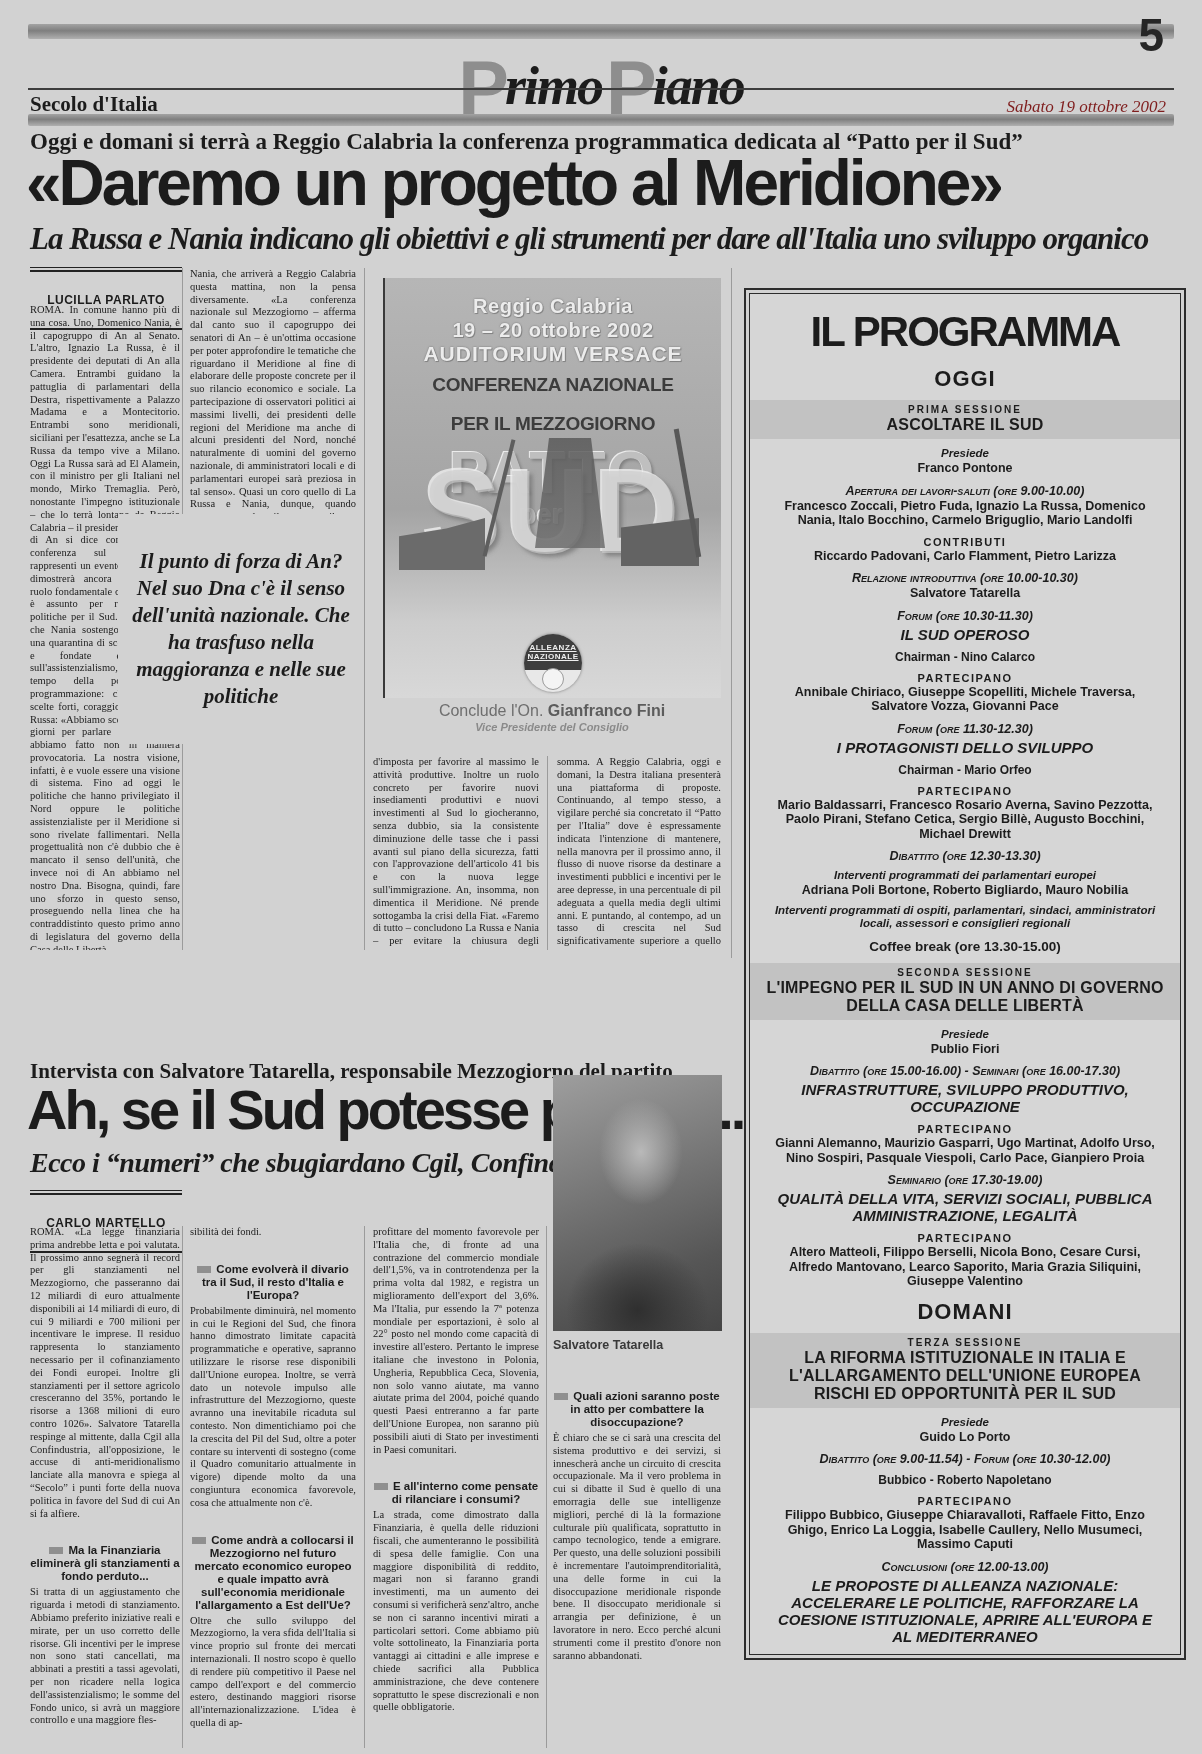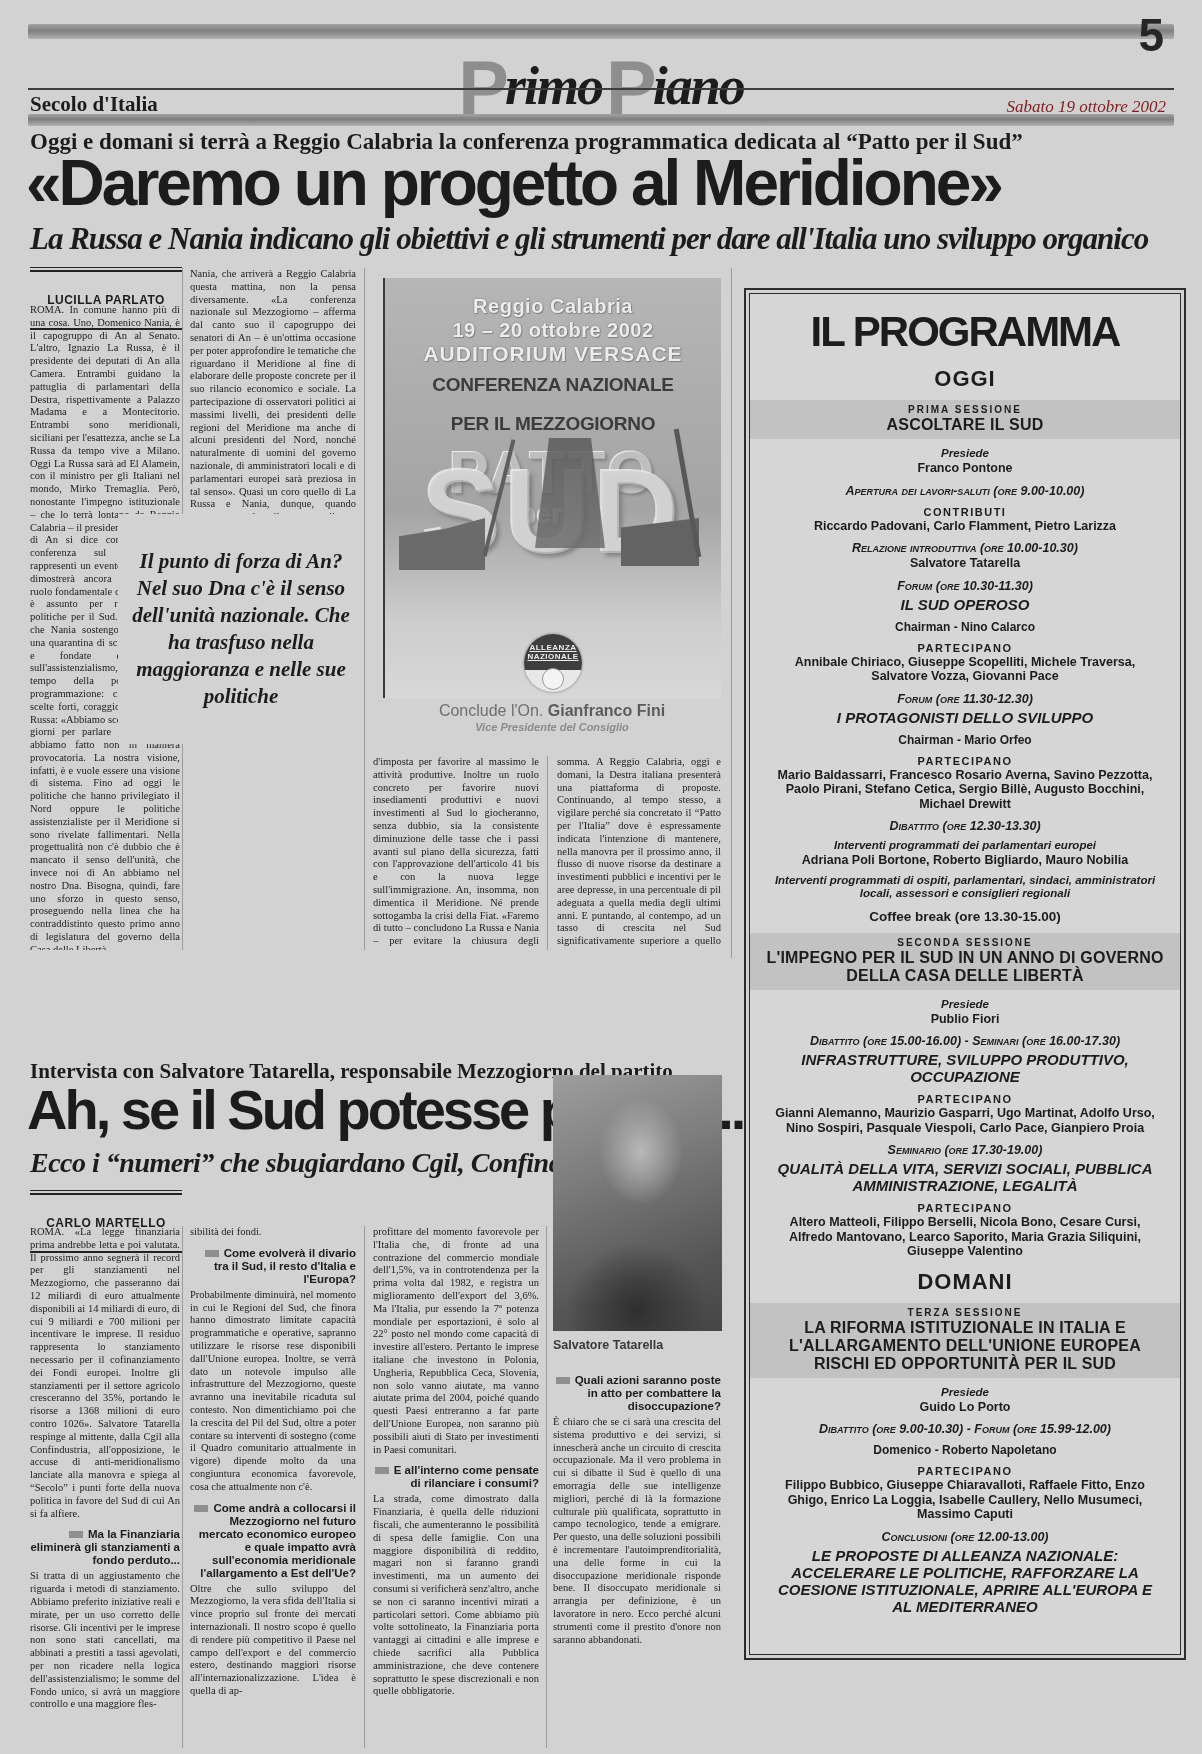--- a/index.html
+++ b/index.html
@@ -104,21 +104,21 @@
 
   .ikicker{position:absolute;left:30px;top:1059px;width:700px;font:700 21px "Liberation Serif",serif;}
   .iheadline{position:absolute;left:27px;top:1077px;width:720px;font:900 56px "Liberation Sans",sans-serif;letter-spacing:-3px;}
   .isubhead{position:absolute;left:30px;top:1147px;width:700px;font:italic 700 28px "Liberation Serif",serif;letter-spacing:-.5px;}
 
   .icol1{left:30px;top:1226px;width:150px;height:522px;}
   .icol2{left:190px;top:1226px;width:166px;height:522px;}
   .icol3{left:373px;top:1226px;width:166px;height:522px;}
   .icol4{left:553px;top:1366px;width:168px;height:382px;}
   .li-p{margin:0 0 2px;}
-  .li-q{font:700 11.5px "Liberation Sans",sans-serif;line-height:13px;margin:8px 0 3px;text-align:right;}
+  .li-q{font:700 11.5px "Liberation Sans",sans-serif;line-height:13px;margin:24px 0 3px;text-align:center;}
   .li-q::before{content:"";display:inline-block;width:14px;height:7px;background:#8f8f8f;margin-right:5px;}
 
   .photo{position:absolute;left:553px;top:1075px;width:169px;height:256px;
     background:
       radial-gradient(ellipse 58px 74px at 52% 30%,#b9b9b9,rgba(185,185,185,0) 72%),
       radial-gradient(ellipse 95px 90px at 50% 92%,#2f2f2f,rgba(47,47,47,0) 75%),
       linear-gradient(160deg,#9e9e9e 0%,#7d7d7d 35%,#565656 75%,#454545 100%);}
   .photo-cap{position:absolute;left:553px;top:1338px;width:169px;font:700 12.5px "Liberation Sans",sans-serif;color:#3a3a3a;}
 </style>
 </head>
@@ -183,20 +183,21 @@
 <div class="program">
   <div class="prog-inner">
     <div class="prog-title">IL PROGRAMMA</div>
     <div>
         <div class="li-day">OGGI</div>
         <div class="li-sess">PRIMA SESSIONE</div>
         <div class="li-sesst">ASCOLTARE IL SUD</div>
         <div class="li-it">Presiede</div>
         <div class="li-b">Franco Pontone</div>
         <div class="li-itsc">Apertura dei lavori-saluti (ore 9.00-10.00)</div>
+        <div class="li-b">Francesco Zoccali, Pietro Fuda, Ignazio La Russa, Domenico Nania, Italo Bocchino, Carmelo Briguglio, Mario Landolfi</div>
         <div class="li-sc">CONTRIBUTI</div>
         <div class="li-b">Riccardo Padovani, Carlo Flamment, Pietro Larizza</div>
         <div class="li-itsc">Relazione introduttiva (ore 10.00-10.30)</div>
         <div class="li-b">Salvatore Tatarella</div>
         <div class="li-itsc">Forum (ore 10.30-11.30)</div>
         <div class="li-bit">IL SUD OPEROSO</div>
         <div class="li-chair">Chairman - Nino Calarco</div>
         <div class="li-sc">PARTECIPANO</div>
         <div class="li-b">Annibale Chiriaco, Giuseppe Scopelliti, Michele Traversa, Salvatore Vozza, Giovanni Pace</div>
         <div class="li-itsc">Forum (ore 11.30-12.30)</div>
@@ -219,22 +220,22 @@
         <div class="li-b">Gianni Alemanno, Maurizio Gasparri, Ugo Martinat, Adolfo Urso, Nino Sospiri, Pasquale Viespoli, Carlo Pace, Gianpiero Proia</div>
         <div class="li-itsc">Seminario (ore 17.30-19.00)</div>
         <div class="li-bit">QUALITÀ DELLA VITA, SERVIZI SOCIALI, PUBBLICA AMMINISTRAZIONE, LEGALITÀ</div>
         <div class="li-sc">PARTECIPANO</div>
         <div class="li-b">Altero Matteoli, Filippo Berselli, Nicola Bono, Cesare Cursi, Alfredo Mantovano, Learco Saporito, Maria Grazia Siliquini, Giuseppe Valentino</div>
         <div class="li-day">DOMANI</div>
         <div class="li-sess">TERZA SESSIONE</div>
         <div class="li-sesst">LA RIFORMA ISTITUZIONALE IN ITALIA E L'ALLARGAMENTO DELL'UNIONE EUROPEA RISCHI ED OPPORTUNITÀ PER IL SUD</div>
         <div class="li-it">Presiede</div>
         <div class="li-b">Guido Lo Porto</div>
-        <div class="li-itsc">Dibattito (ore 9.00-10.30) - Forum (ore 15.99-12.00)</div>
-        <div class="li-chair">Domenico - Roberto Napoletano</div>
+        <div class="li-itsc">Dibattito (ore 9.00-11.54) - Forum (ore 10.30-12.00)</div>
+        <div class="li-chair">Bubbico - Roberto Napoletano</div>
         <div class="li-sc">PARTECIPANO</div>
         <div class="li-b">Filippo Bubbico, Giuseppe Chiaravalloti, Raffaele Fitto, Enzo Ghigo, Enrico La Loggia, Isabelle Caullery, Nello Musumeci, Massimo Caputi</div>
         <div class="li-itsc">Conclusioni (ore 12.00-13.00)</div>
         <div class="li-bit">LE PROPOSTE DI ALLEANZA NAZIONALE: ACCELERARE LE POLITICHE, RAFFORZARE LA COESIONE ISTITUZIONALE, APRIRE ALL'EUROPA E AL MEDITERRANEO</div>
       </div>
   </div>
 </div>
 
 <div class="ikicker">Intervista con Salvatore Tatarella, responsabile Mezzogiorno del partito</div>
 <div class="iheadline">Ah, se il Sud potesse parlare...</div>

